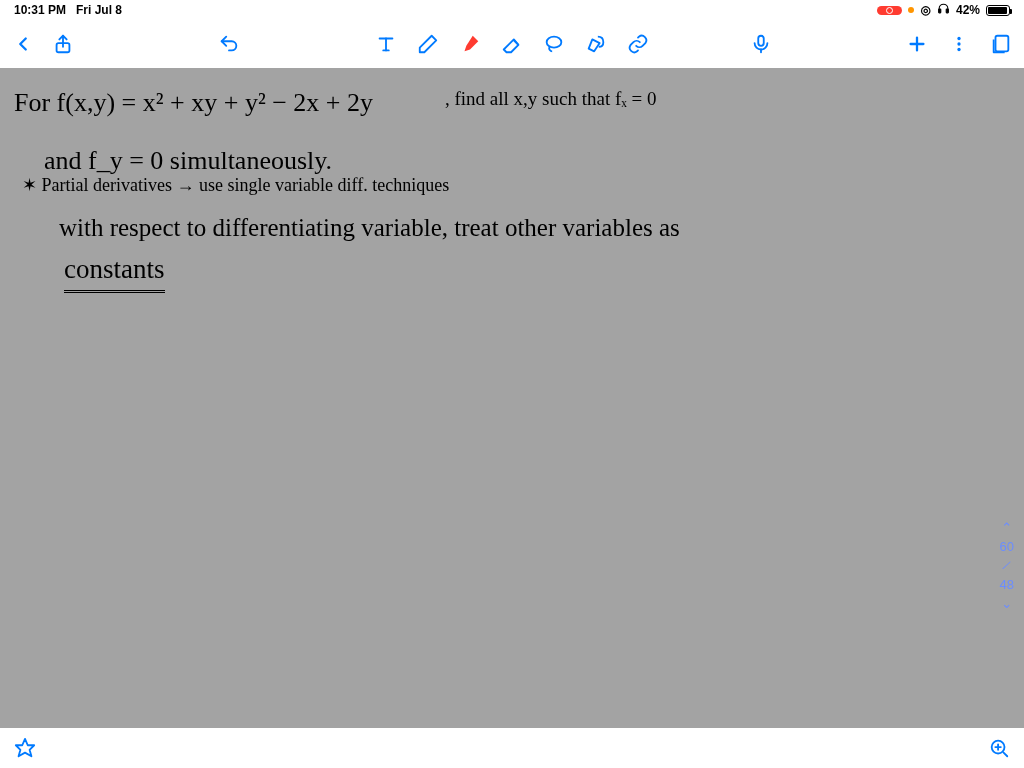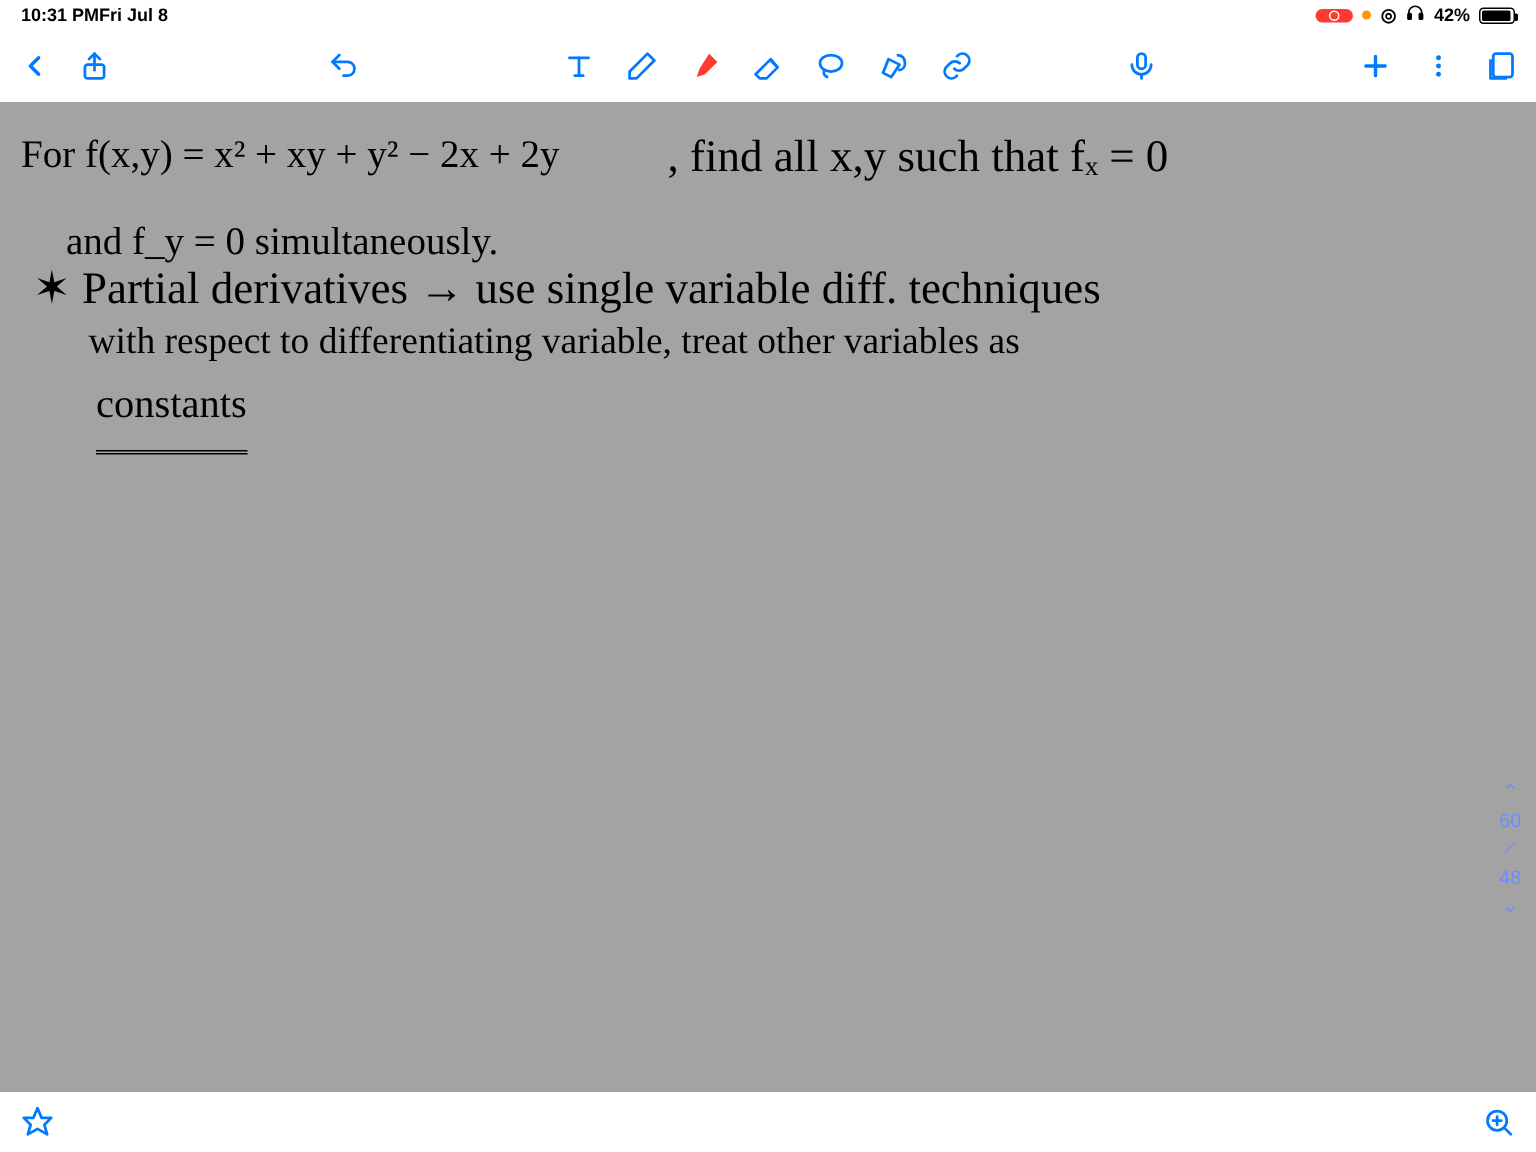--- a/index.html
+++ b/index.html
@@ -1,18 +1,18 @@
 <!DOCTYPE html>
 <html><head>
 <meta charset="utf-8">
 <style>
   * { margin: 0; padding: 0; box-sizing: border-box; }
   html, body { width: 1024px; height: 768px; overflow: hidden; font-family: -apple-system, BlinkMacSystemFont, sans-serif; background: #fff; }
   .status-bar { height: 20px; display: flex; align-items: center; justify-content: space-between; padding: 0 14px; font-size: 12px; font-weight: 600; color: #000; }
-  .status-left { display: flex; }
+  .status-left { display: flex; gap: 10px; }
   .status-right { display: flex; align-items: center; gap: 6px; }
   .rec-pill { background: #ff3b30; color: #fff; border-radius: 10px; padding: 1px 9px; display: flex; align-items: center; gap: 4px; font-size: 11px; }
   .rec-dot { width: 7px; height: 7px; border: 1.5px solid #fff; border-radius: 50%; }
   .orange-dot { width: 6px; height: 6px; background: #ff9500; border-radius: 50%; }
   .battery { width: 24px; height: 11px; border: 1px solid #000; border-radius: 3px; position: relative; display: inline-block; }
   .battery::after { content: ""; position: absolute; right: -3px; top: 3px; width: 2px; height: 5px; background: #000; border-radius: 0 1px 1px 0; }
   .battery-fill { position: absolute; left: 1px; top: 1px; bottom: 1px; width: 86%; background: #000; border-radius: 1px; }
 
   .toolbar { height: 48px; display: flex; align-items: center; padding: 0 12px; position: relative; }
   .tb-left { position: absolute; left: 12px; display:flex; gap:18px; align-items:center; }
@@ -20,21 +20,21 @@
   .tb-center { position: absolute; left: 50%; transform: translateX(-50%); display: flex; gap: 20px; align-items: center; }
   .tb-mic { position: absolute; left: 750px; }
   .tb-right { position: absolute; right: 12px; display: flex; gap: 20px; align-items: center; }
   .icon { width: 22px; height: 22px; display: flex; align-items: center; justify-content: center; }
   .icon svg { width: 22px; height: 22px; }
   .blue { color: #007aff; }
   .red { color: #ff3b30; }
 
   .canvas { position: absolute; top: 68px; left: 0; right: 0; bottom: 40px; background: #a3a3a3; }
   .hand { position: absolute; font-family: "Segoe Script", "Bradley Hand", cursive; color: #000; white-space: nowrap; }
-  .underline-dbl { border-bottom: 3px double #000; padding-bottom: 15px; }
+  .underline-dbl { border-bottom: 3px double #000; padding-bottom: 5px; }
 
   .page-nav { position: absolute; right: 10px; top: 520px; display: flex; flex-direction: column; align-items: center; color: #6b8dff; font-size: 13px; gap: 4px; }
   .page-nav .sep { transform: rotate(15deg); }
 
   .bottombar { position: absolute; bottom: 0; left: 0; right: 0; height: 40px; display: flex; align-items: center; justify-content: space-between; padding: 0 14px; }
 </style>
 </head>
 <body>
 
 <div class="status-bar">
@@ -150,23 +150,23 @@
       <svg viewBox="0 0 24 24" fill="none" stroke="currentColor" stroke-width="2" stroke-linejoin="round">
           <rect x="6" y="3" width="14" height="17" rx="2"></rect>
           <path d="M4 7v14h12"></path>
         </svg>
     </span>
   </div>
 </div>
 
 <div class="canvas">
   <div class="hand" style="left:14px; top:20px; font-size:26px;">For f(x,y) = x² + xy + y² − 2x + 2y</div>
-  <div class="hand" style="left:445px; top:20px; font-size:30px;">, find all x,y such that  fₓ = 0</div>
+  <div class="hand" style="left:445px; top:20px; font-size:19px;">, find all x,y such that  fₓ = 0</div>
   <div class="hand" style="left:44px; top:78px; font-size:26px;">and  f_y = 0  simultaneously.</div>
-  <div class="hand" style="left:22px; top:106px; font-size:30px;">✶  Partial derivatives → use single variable diff. techniques</div>
+  <div class="hand" style="left:22px; top:106px; font-size:18px;">✶  Partial derivatives → use single variable diff. techniques</div>
   <div class="hand" style="left:59px; top:146px; font-size:25px;">with respect to differentiating variable, treat other variables as</div>
   <div class="hand underline-dbl" style="left:64px; top:186px; font-size:27px;">constants</div>
 </div>
 
 <div class="page-nav">
   <span>⌃</span>
   <span>60</span>
   <span class="sep">∕</span>
   <span>48</span>
   <span>⌄</span>

